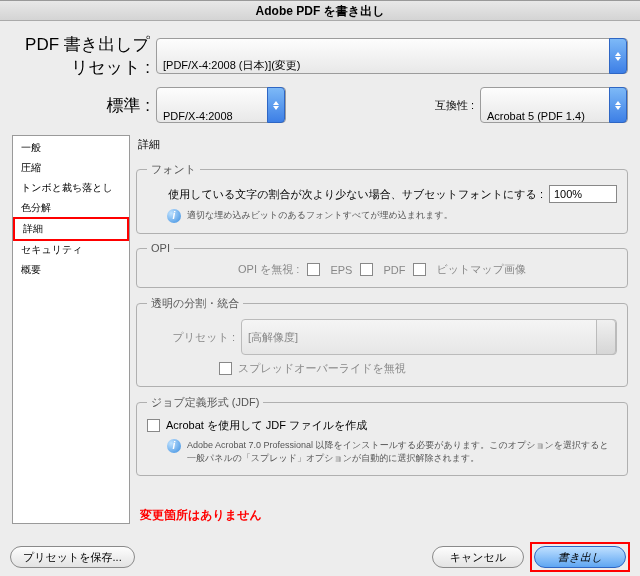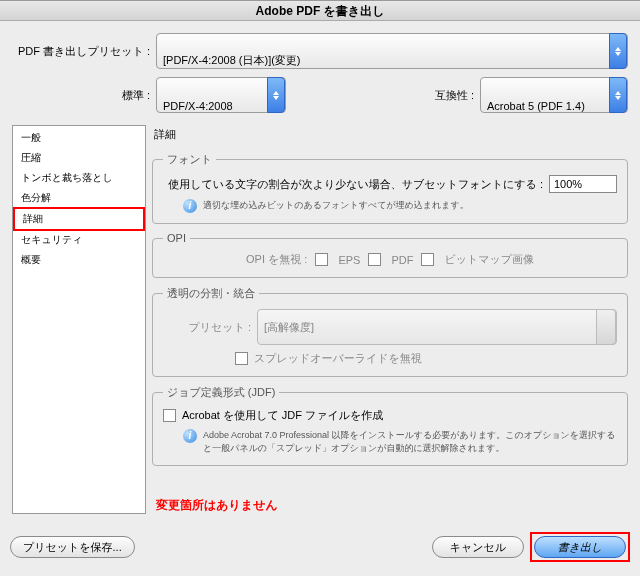--- a/index.html
+++ b/index.html
@@ -36,21 +36,21 @@
   }
   .row {
     display: flex;
     align-items: center;
     margin-bottom: 8px;
   }
   .row-label {
     width: 144px;
     text-align: right;
     padding-right: 6px;
-    font-size: 11px;
+    font-size: 17px;
   }
   .select {
     height: 36px;
     background: linear-gradient(#fdfdfd, #e8e8e8);
     border: 1px solid #9c9c9c;
     border-radius: 4px;
     display: flex;
     align-items: flex-end;
     padding: 0 6px;
     position: relative;
@@ -86,21 +86,21 @@
   .compat-label { margin-left: auto; padding-right: 6px; }
   .compat-select { width: 148px; }
 
   .mid {
     flex: 1;
     display: flex;
     gap: 6px;
     margin-top: 4px;
   }
   .sidebar {
-    width: 134px;
+    width: 118px;
     background: #fff;
     border: 1px solid #9a9a9a;
     padding: 2px 0;
     display: flex;
     flex-direction: column;
   }
   .side-item {
     padding: 3px 8px;
     font-size: 10px;
     cursor: default;

